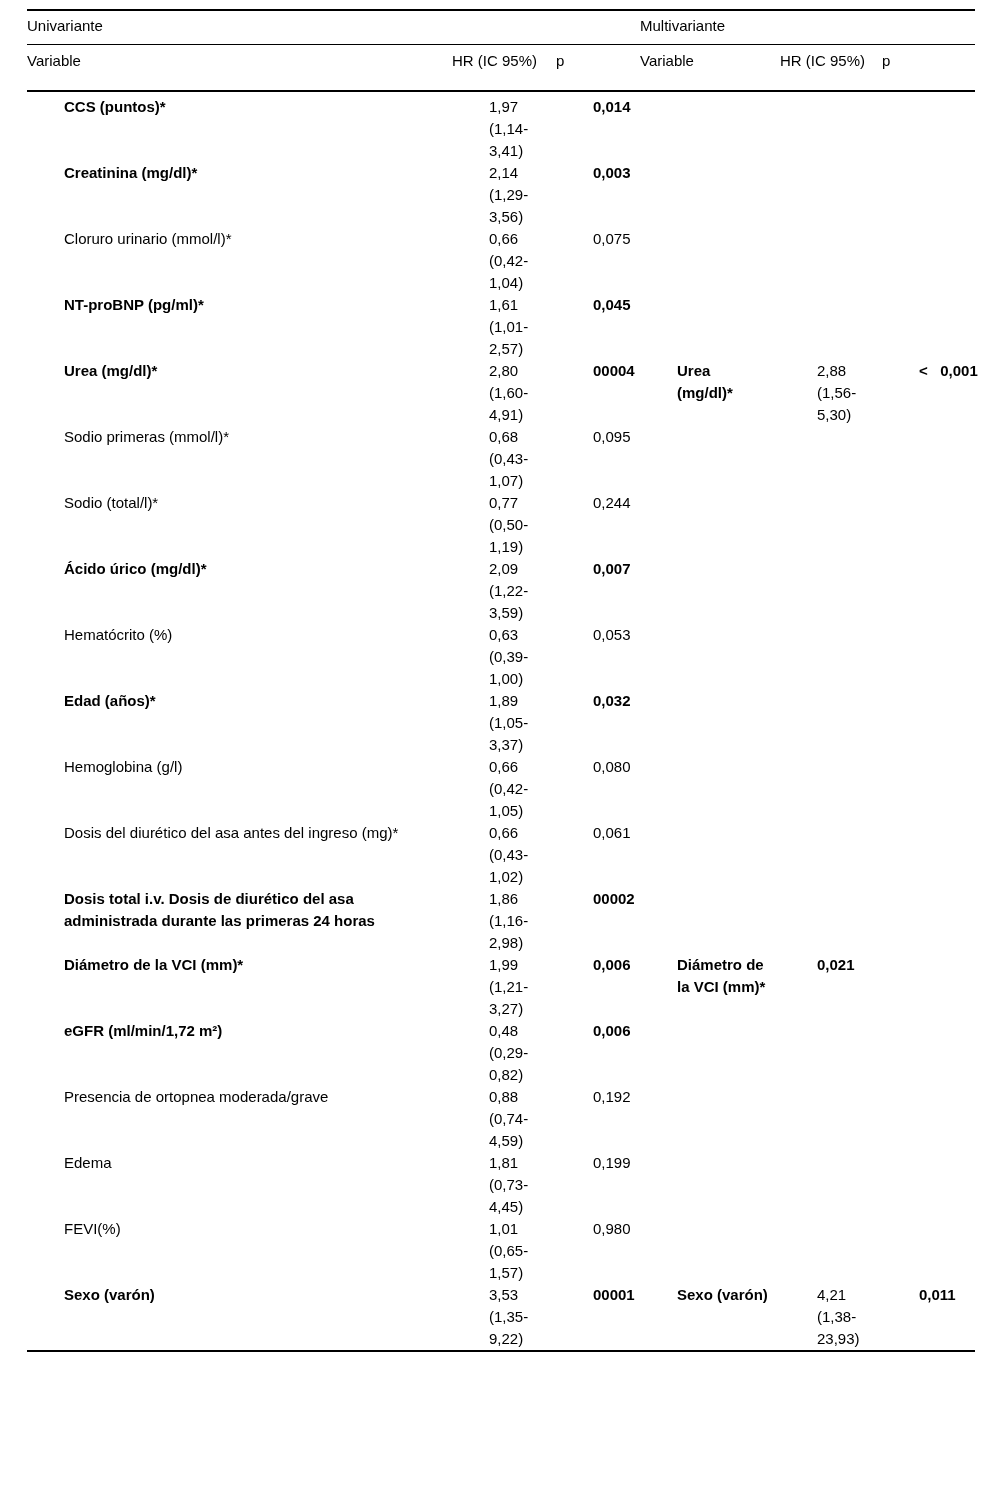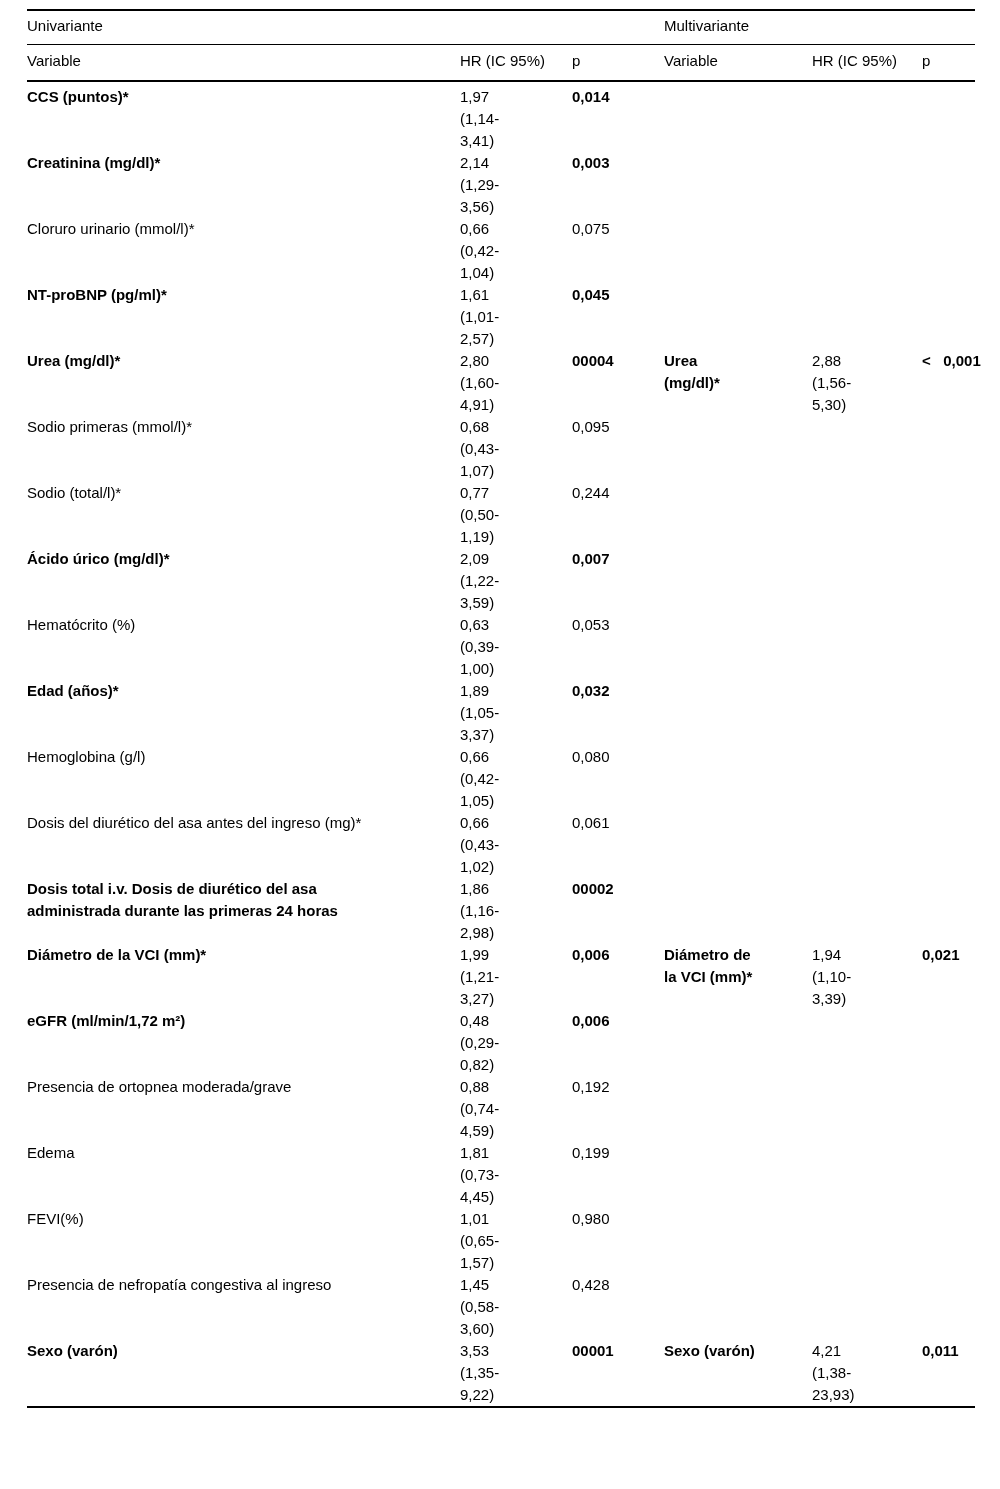--- a/index.html
+++ b/index.html
@@ -20,21 +20,20 @@
     width: 100%;
     background: #000000;
   }
   .rule.thick { height: 2px; }
   .rule.thin  { height: 1px; }
 
   .grid {
     display: grid;
     grid-template-columns: 425px 104px 84px 140px 102px 93px;
     align-items: start;
-    gap: 8px;
   }
   .cell {
     font-size: 15px;
     line-height: 22px;
     padding-right: 10px;
     box-sizing: border-box;
     white-space: pre-line;
     vertical-align: top;
   }
   .bold { font-weight: bold; }
@@ -44,26 +43,26 @@
     line-height: 18px;
     padding-top: 6px;
     padding-bottom: 9px;
     white-space: nowrap;
   }
   .span3 { grid-column: span 3; }
 
   
   .colhead-row .cell {
     padding-top: 5px;
-    padding-bottom: 8px;
+    padding-bottom: 18px;
     white-space: normal;
   }
 
   
-  .tbody { padding-top: 4px; }
+  .tbody { padding-top: 4px; margin-left: 37px; }
   .row { min-height: 66px; }
 </style>
 </head>
 <body>
 
 <div class="page">
 
   <div class="rule thick"></div>
 
   <div class="grid group-row">
@@ -220,23 +219,20 @@
         <div class="cell"></div>
       </div>
       <div class="grid row">
         <div class="cell bold">Diámetro de la VCI (mm)*</div>
         <div class="cell">1,99
 (1,21-
 3,27)</div>
         <div class="cell bold">0,006</div>
         <div class="cell bold">Diámetro de
 la VCI (mm)*</div>
-        <div class="cell">1,94
-(1,10-
-3,39)</div>
         <div class="cell bold">0,021</div>
       </div>
       <div class="grid row">
         <div class="cell bold">eGFR (ml/min/1,72 m²)</div>
         <div class="cell">0,48
 (0,29-
 0,82)</div>
         <div class="cell bold">0,006</div>
         <div class="cell"></div>
         <div class="cell"></div>
@@ -261,30 +257,20 @@
         <div class="cell"></div>
         <div class="cell"></div>
         <div class="cell"></div>
       </div>
       <div class="grid row">
         <div class="cell">FEVI(%)</div>
         <div class="cell">1,01
 (0,65-
 1,57)</div>
         <div class="cell">0,980</div>
-        <div class="cell"></div>
-        <div class="cell"></div>
-        <div class="cell"></div>
-      </div>
-      <div class="grid row">
-        <div class="cell">Presencia de nefropatía congestiva al ingreso</div>
-        <div class="cell">1,45
-(0,58-
-3,60)</div>
-        <div class="cell">0,428</div>
         <div class="cell"></div>
         <div class="cell"></div>
         <div class="cell"></div>
       </div>
       <div class="grid row">
         <div class="cell bold">Sexo (varón)</div>
         <div class="cell">3,53
 (1,35-
 9,22)</div>
         <div class="cell bold">00001</div>

